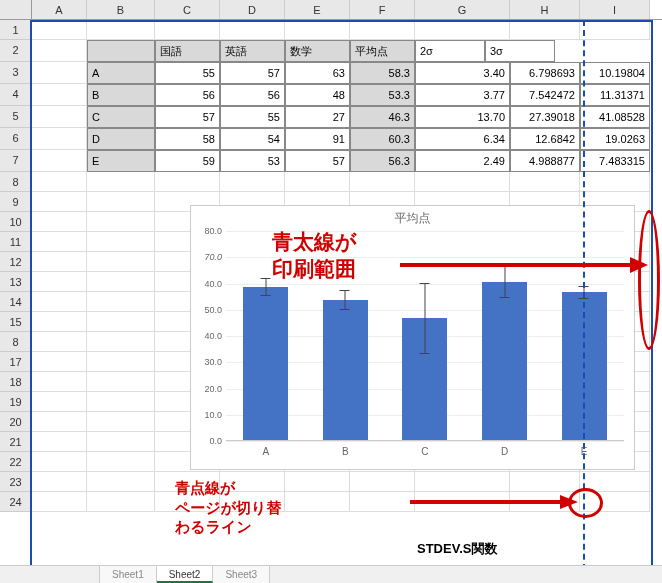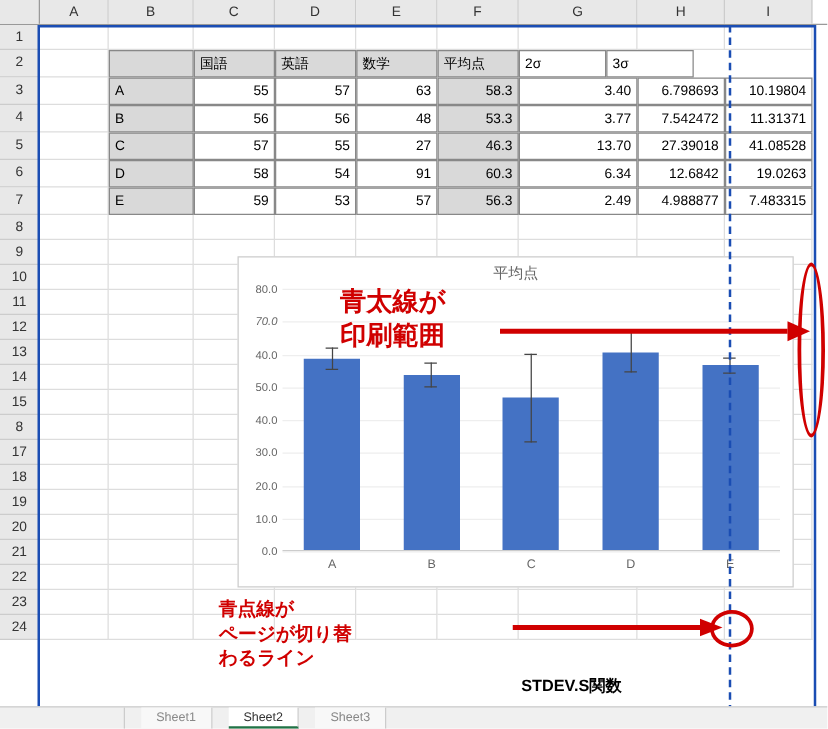--- a/index.html
+++ b/index.html
@@ -263,21 +263,20 @@
     .sheet-tabs {
       position: absolute;
       bottom: 0;
       left: 0;
       height: 18px;
       display: flex;
       background: #f0f0f0;
       border-top: 1px solid #ccc;
       width: 100%;
       z-index: 30;
-      gap: 13px;
     }
     .tab-nav {
       width: 100px;
       border-right: 1px solid #ccc;
     }
     .sheet-tab {
       padding: 0 12px;
       border-right: 1px solid #ccc;
       font-size: 10px;
       line-height: 18px;

